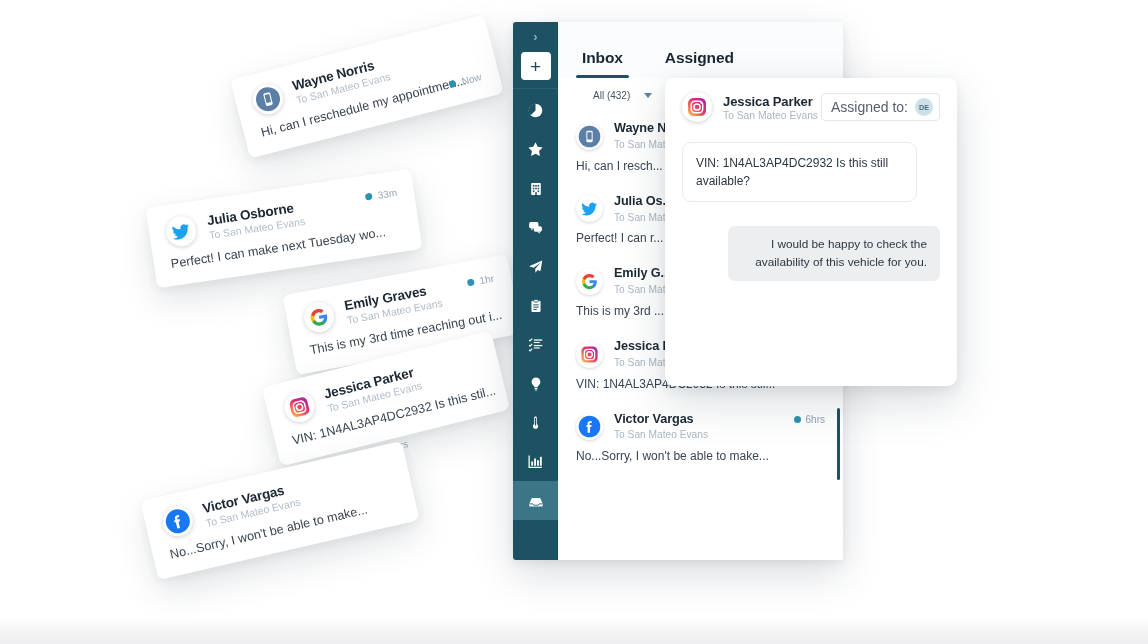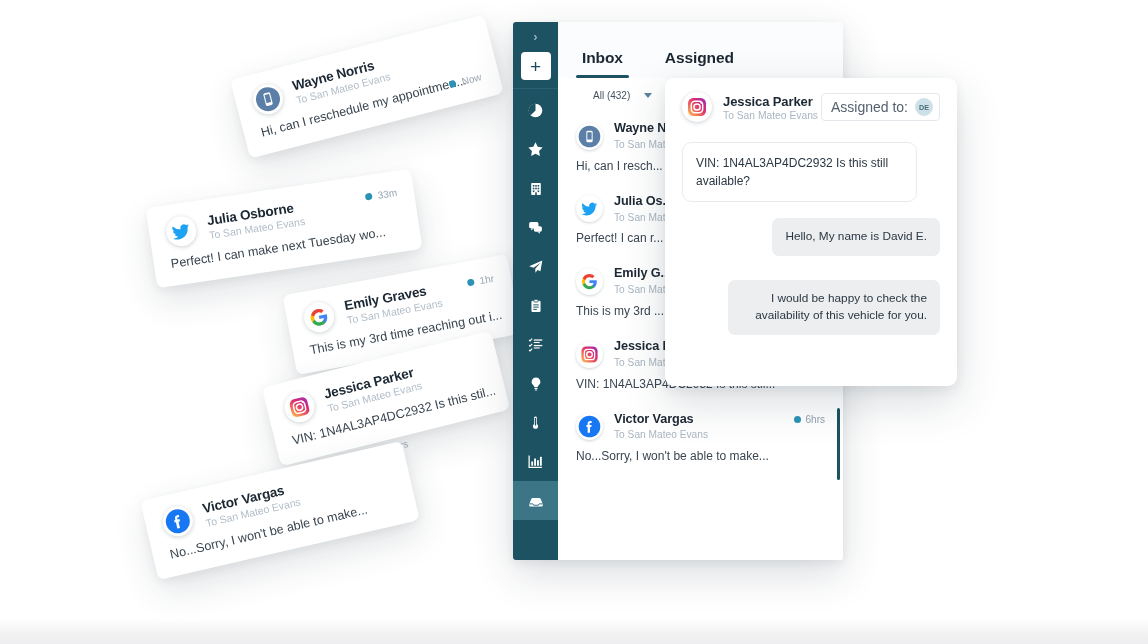--- a/index.html
+++ b/index.html
@@ -525,22 +525,19 @@
         <div class="chat-sub">To San Mateo Evans</div>
       </div>
       <div class="assigned">
         <span class="assigned-label">Assigned to:</span>
         <span class="assigned-av">DE</span>
       </div>
     </div>
 
     <div class="bubbles">
       <div class="bubble-in">VIN: 1N4AL3AP4DC2932 Is this still available?</div>
-      <div class="bubble-out-wrap">
-        <div class="bubble-out">Hello, My name is David E.</div>
-      </div>
       <div class="bubble-out-wrap" style="margin-top:24px;">
         <div class="bubble-out">I would be happy to check the availability of this vehicle for you.</div>
       </div>
     </div>
   </div>
 
 </div>
 
 </body></html>

